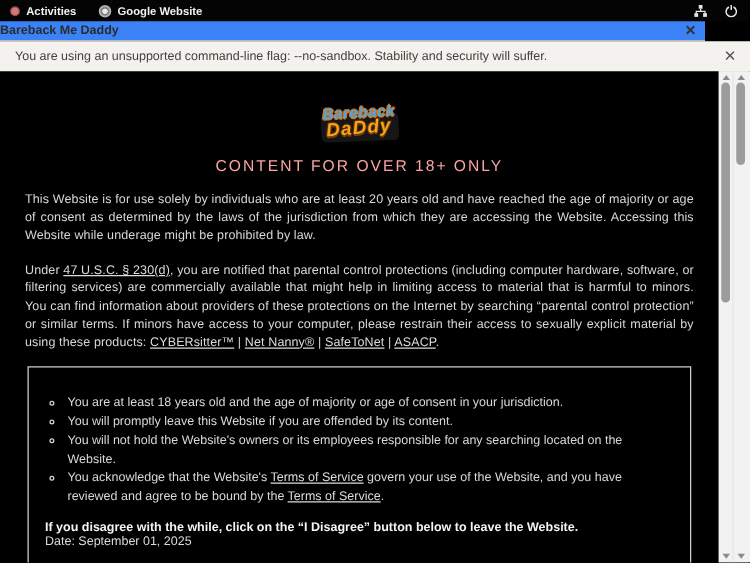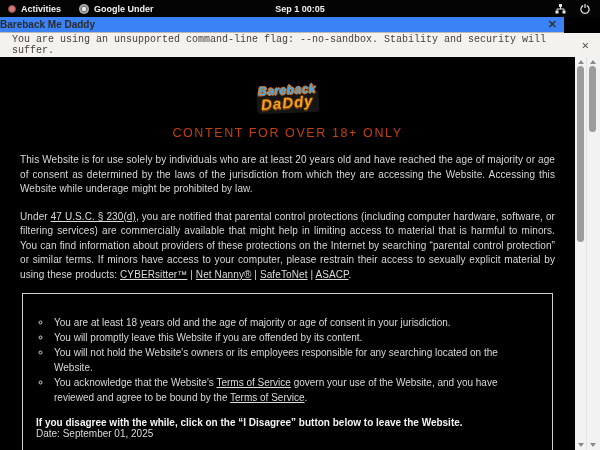--- a/index.html
+++ b/index.html
@@ -21,38 +21,38 @@
   .tb-right svg { display:block; }
 
   
   .titlebar { position:absolute; left:0; top:17px; width:564px; height:16px; background:#3b82f6;
               border-bottom:1px solid #bdb9b2; display:flex; align-items:center; justify-content:flex-start;
               font-size:10px; font-weight:bold; color:#2b2b2b; z-index:5; }
   .tb-close { position:absolute; right:7px; top:1px; font-size:11px; font-weight:bold; color:#333; cursor:pointer; }
 
   
   .infobar { position:absolute; left:0; top:33px; width:600px; height:24px; background:#f4f2ef;
-             display:flex; align-items:center; font-size:10px; color:#45413c; padding:0 12px; z-index:5;font-family:Liberation Mono, monospace; }
+             display:flex; align-items:center; font-size:10px; color:#45413c; padding:0 12px; z-index:5; }
   .ib-close { position:absolute; right:11px; font-size:12px; color:#55504a; cursor:pointer; }
 
   
   .page { position:absolute; left:0; top:57px; width:600px; height:393px; background:#000; color:#d6d6d6; }
   .content { position:absolute; left:0; top:0; width:575px; padding-top:26px; }
 
   
   .logo-wrap { display:flex; flex-direction:column; align-items:center; height:36px; position:relative; }
   .logo-plate { position:absolute; top:8px; width:62px; height:22px; background:#161616; border-radius:4px; transform:rotate(-2deg); }
   .logo-top { position:relative; font-size:12px; font-weight:bold; font-style:italic; color:#45a8e8; letter-spacing:0.5px;
               transform:rotate(-3deg);
               text-shadow:-1px 0 #d9731a, 1px 0 #d9731a, 0 -1px #d9731a, 0 1px #d9731a; }
   .logo-bottom { position:relative; margin-top:-3px; font-size:15px; font-weight:bold; font-style:italic; color:#f6a21c;
                  letter-spacing:1px; transform:rotate(-5deg);
                  text-shadow:-1px 0 #5a2d05, 1px 0 #5a2d05, 0 -1px #5a2d05, 0 1.5px #7a3c0c; }
 
-  .heading { text-align:center; color:#c2410c; font-size:12.5px; letter-spacing:1.6px; margin-top:7px; font-weight:normal; }
+  .heading { text-align:center; color:#fca5a5; font-size:12.5px; letter-spacing:1.6px; margin-top:7px; font-weight:normal; }
 
   .para { margin:13px 20px 0; font-size:10px; line-height:14.5px; text-align:justify; color:#d8d8d8; letter-spacing:0.1px; }
   .para.second { }
   a.link { color:#dcdcdc; text-decoration:underline; cursor:pointer; }
 
   .agree-box { margin:11px 22px 0; border:1px solid #cfcfcf; padding:12px 13px 13px; font-size:10px; color:#d8d8d8; }
   .agree-box .intro { font-weight:bold; color:#f4f4f4; font-size:10px; }
   .agree-box ul { list-style:circle outside; margin:9px 0 12px 16px; }
   .agree-box li { line-height:15px; padding-left:2px; }
   .agree-box .note { font-weight:bold; color:#f4f4f4; margin-top:10px; }
@@ -73,24 +73,23 @@
 <body>
 
 <div class="topbar">
   <div class="tb-left">
     <div class="tb-item">
       <span class="act-dot"></span>
       <span>Activities</span>
     </div>
     <div class="tb-item">
       <span class="chrome-ico"></span>
-      <span>Google Under</span>
+      <span>Google Website</span>
     </div>
   </div>
-  <div class="tb-clock">Sep 1 00:05</div>
   <div class="tb-right">
     <span>
       <svg width="11" height="10" viewBox="0 0 11 10">
         <rect x="4" y="0" width="3" height="3" fill="#e6e6e6"></rect>
         <rect x="0.5" y="6.5" width="3" height="3" fill="#e6e6e6"></rect>
         <rect x="7.5" y="6.5" width="3" height="3" fill="#e6e6e6"></rect>
         <path d="M5.5 3 v2 M2 6.5 V5 h7 v1.5" stroke="#e6e6e6" stroke-width="1" fill="none"></path>
       </svg>
     </span>
     <span>

